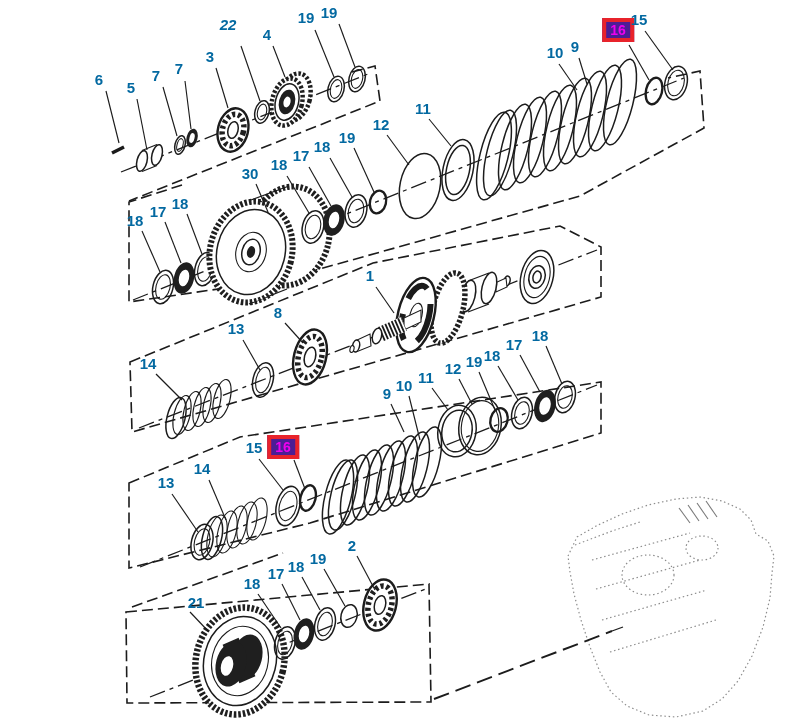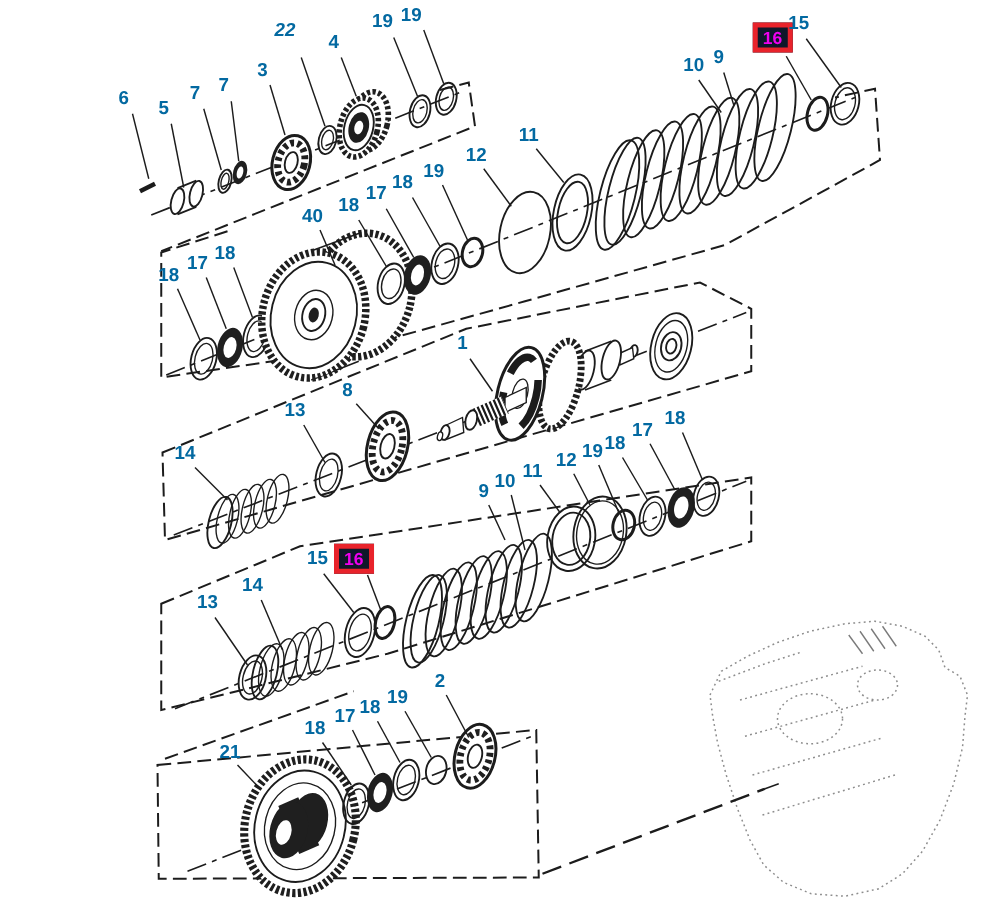--- a/index.html
+++ b/index.html
@@ -3,21 +3,21 @@
 <meta charset="utf-8">
 <style>
   html,body{margin:0;padding:0;background:#fff;}
   .stage{position:relative;width:794px;height:721px;background:#fff;overflow:hidden;
          font-family:"Liberation Sans",sans-serif;}
   .stage svg{position:absolute;left:0;top:0;}
   .callout-layer{position:absolute;left:0;top:0;width:100%;height:100%;pointer-events:none;}
   .callout{position:absolute;transform:translate(-50%,-50%);
            font:bold 15px "Liberation Sans",sans-serif;color:#0369a1;line-height:1;
            white-space:nowrap;}
-  .callout.boxed{border:4px solid var(--hl-border,#e8232b);background:#0f172a;
+  .callout.boxed{border:4px solid var(--hl-border,#e8232b);background:#4c1d95;
                  color:var(--hl-text,#ee00ee);padding:1px 4px;font-size:14px;}
   
   .ring{fill:none;stroke:#1c1c1c;stroke-width:1.5;}
   .ringw{fill:#fff;stroke:#1c1c1c;stroke-width:1.5;}
   .thin{stroke-width:1.1;}
   .bold{stroke-width:2.4;}
   .darkfill{fill:#1f1f1f;stroke:none;}
   .white{fill:#fff;stroke:none;}
   .teeth{fill:#fff;stroke:#1f1f1f;stroke-dasharray:2.6 1.9;}
   .balls{fill:none;stroke:#1f1f1f;stroke-width:5.5;stroke-dasharray:3 2.8;}
@@ -364,21 +364,21 @@
       <span class="callout" style="left: 156px; top: 75px;">7</span>
       <span class="callout" style="left: 179px; top: 68px;">7</span>
       <span class="callout" style="left: 210px; top: 56px;">3</span>
       <span class="callout" style="left: 228px; top: 24px; font-style: italic;">22</span>
       <span class="callout" style="left: 267px; top: 34px;">4</span>
       <span class="callout" style="left: 306px; top: 17px;">19</span>
       <span class="callout" style="left: 329px; top: 12px;">19</span>
       <span class="callout" style="left: 135px; top: 220px;">18</span>
       <span class="callout" style="left: 158px; top: 211px;">17</span>
       <span class="callout" style="left: 180px; top: 203px;">18</span>
-      <span class="callout" style="left: 250px; top: 173px;">40</span>
+      <span class="callout" style="left: 250px; top: 173px;">30</span>
       <span class="callout" style="left: 279px; top: 164px;">18</span>
       <span class="callout" style="left: 301px; top: 155px;">17</span>
       <span class="callout" style="left: 322px; top: 146px;">18</span>
       <span class="callout" style="left: 347px; top: 137px;">19</span>
       <span class="callout" style="left: 381px; top: 124px;">12</span>
       <span class="callout" style="left: 423px; top: 108px;">11</span>
       <span class="callout" style="left: 555px; top: 52px;">10</span>
       <span class="callout" style="left: 575px; top: 46px;">9</span>
       <span class="callout boxed" style="left: 618px; top: 30px;">16</span>
       <span class="callout" style="left: 639px; top: 19px;">15</span>
@@ -391,20 +391,20 @@
       <span class="callout" style="left: 254px; top: 447px;">15</span>
       <span class="callout boxed" style="left: 283px; top: 447px;">16</span>
       <span class="callout" style="left: 387px; top: 393px;">9</span>
       <span class="callout" style="left: 404px; top: 385px;">10</span>
       <span class="callout" style="left: 426px; top: 377px;">11</span>
       <span class="callout" style="left: 453px; top: 368px;">12</span>
       <span class="callout" style="left: 474px; top: 361px;">19</span>
       <span class="callout" style="left: 492px; top: 355px;">18</span>
       <span class="callout" style="left: 514px; top: 344px;">17</span>
       <span class="callout" style="left: 540px; top: 335px;">18</span>
-      <span class="callout" style="left: 184px; top: 602px;">21</span>
+      <span class="callout" style="left: 196px; top: 602px;">21</span>
       <span class="callout" style="left: 252px; top: 583px;">18</span>
       <span class="callout" style="left: 276px; top: 573px;">17</span>
       <span class="callout" style="left: 296px; top: 566px;">18</span>
       <span class="callout" style="left: 318px; top: 558px;">19</span>
       <span class="callout" style="left: 352px; top: 545px;">2</span>
     </div>
 </div>
 
 </body></html>

